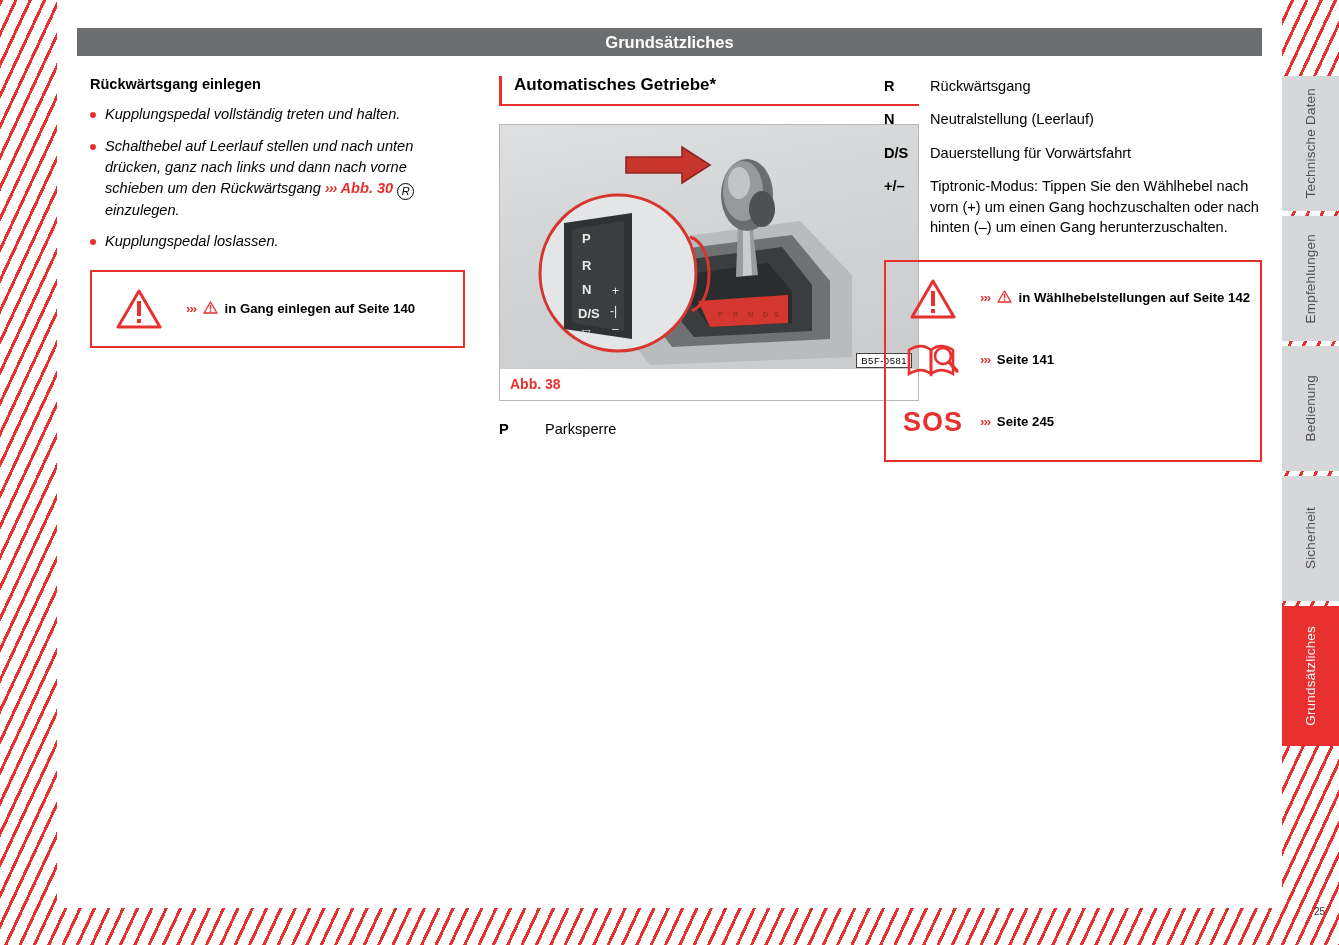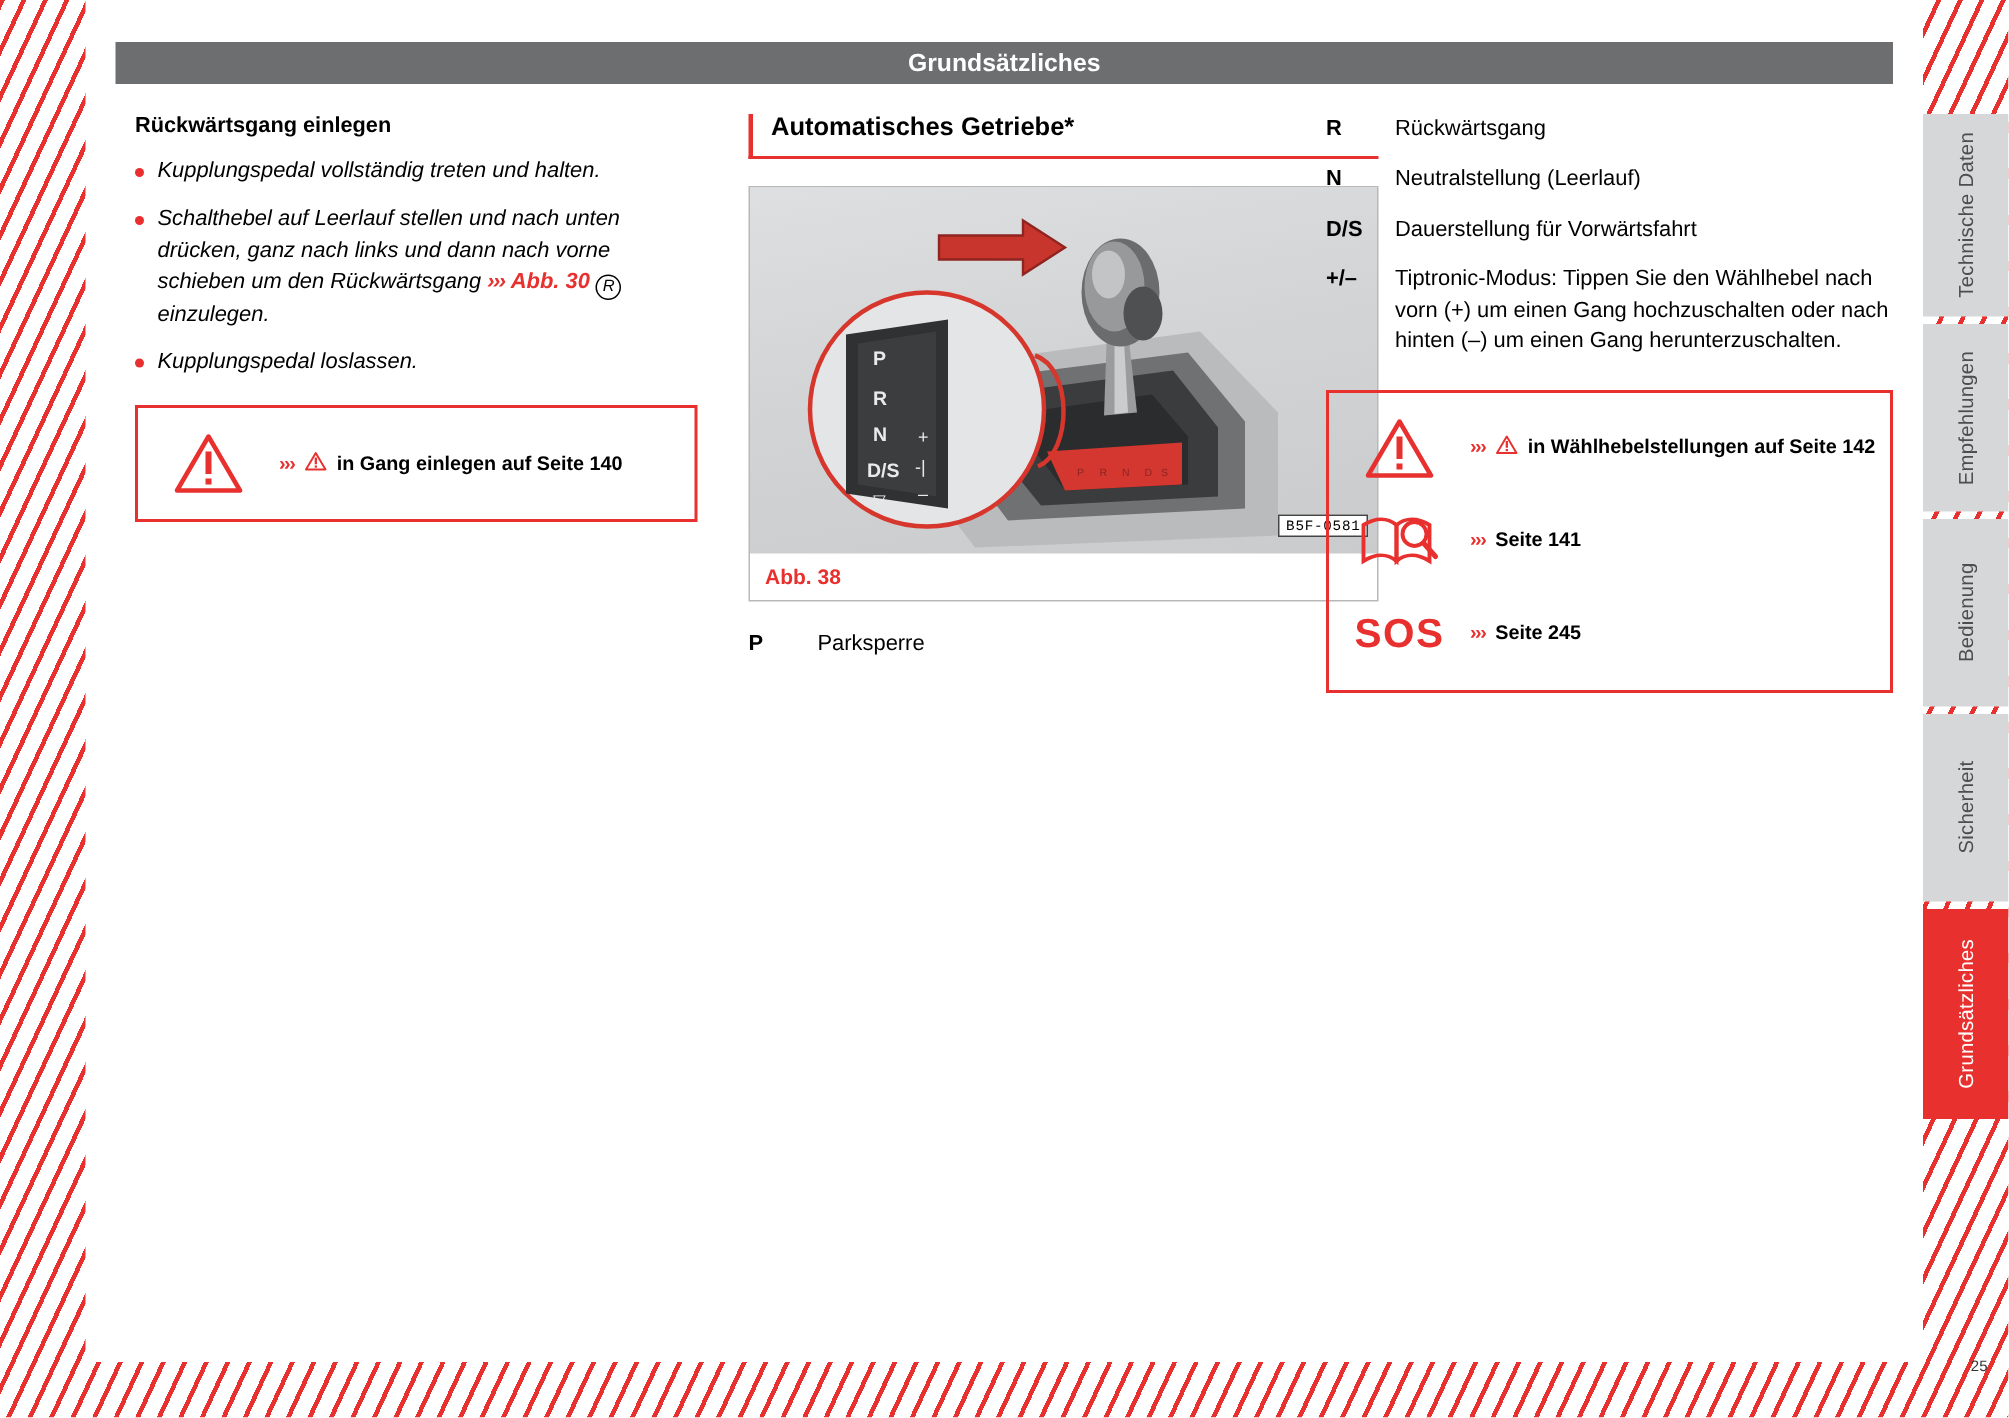--- a/index.html
+++ b/index.html
@@ -134,25 +134,25 @@
     overflow: hidden;
   }
   .figcap {
     padding: 7px 10px 8px 10px;
     font-size: 14px;
     font-weight: bold;
     color: #e8302f;
   }
   .fig-code {
     position: absolute;
-    right: 6px; bottom: 11px;
+    right: 6px; bottom: 1px;
     background: #ffffff;
     border: 1px solid #444;
     font-size: 9.5px;
-    font-family: Liberation Mono, monospace;
+    font-family: Liberation Sans, sans-serif;
     padding: 1px 4px;
     letter-spacing: 0.5px;
     color: #000;
   }
 
   
   dl.deflist { margin: 0; padding: 0; }
   dl.deflist .drow {
     display: flex;
     margin-bottom: 13px;

